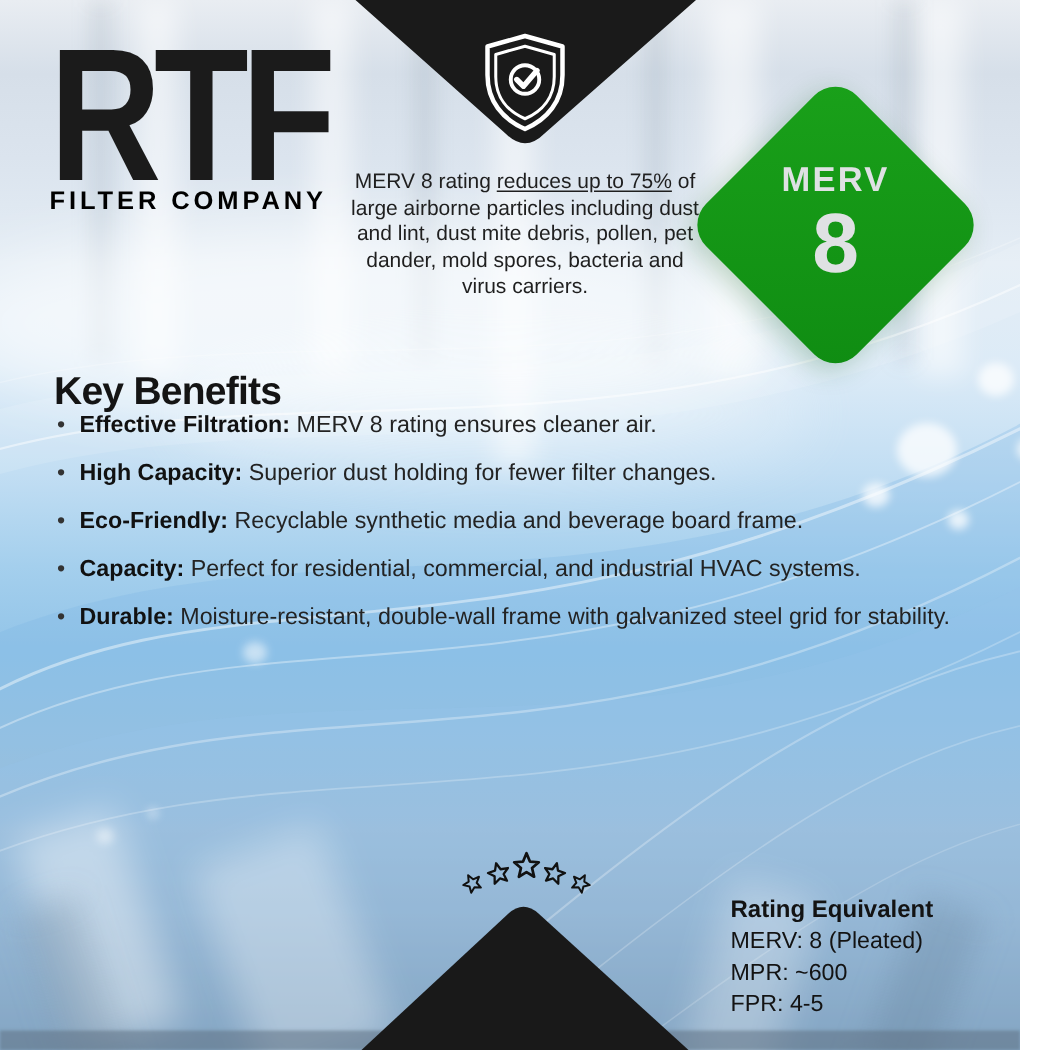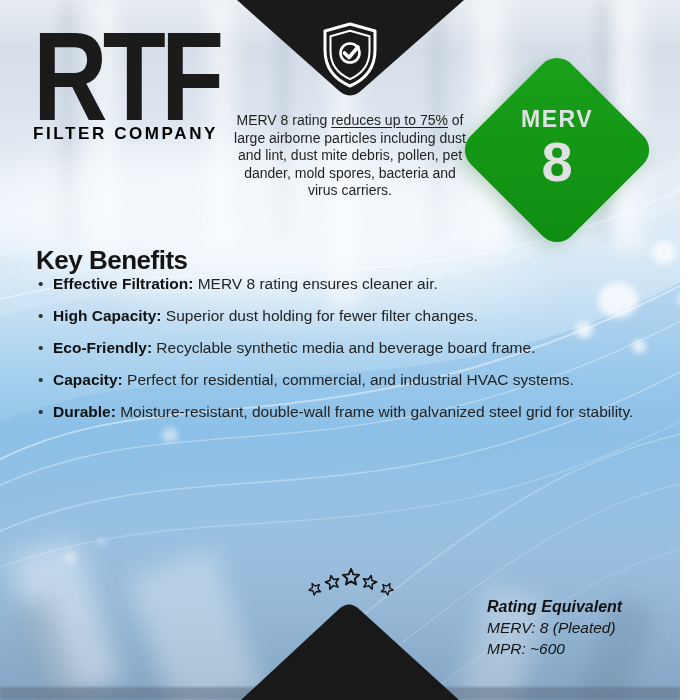--- a/index.html
+++ b/index.html
@@ -57,21 +57,21 @@
     font-weight:bold;letter-spacing:-.5px;color:#141414;margin-top:19px;}
   .benefits{position:absolute;left:36px;top:268px;width:622px;z-index:3;
     list-style:none;margin:0;padding:0;font-size:15.5px;color:#232323;}
   .benefits li{position:relative;padding-left:17px;line-height:32px;}
   .benefits li::before{content:"•";position:absolute;left:2px;color:#333;}
   .benefits b{color:#111;text-align:right;}
 
   
   .stars{position:absolute;left:302px;top:561px;z-index:3;}
   .bottom-tri{position:absolute;left:0;bottom:0;z-index:2;}
-  .rating{position:absolute;left:487px;top:596px;z-index:3;color:#131313;font-style:italic;}
+  .rating{position:absolute;left:487px;top:596px;z-index:3;color:#131313;}
   .rating-h{font-size:16px;font-weight:bold;line-height:21px;}
   .rating-row{font-size:15.5px;line-height:21px;}
 </style>
 </head>
 <body>
 
 <div class="canvas">
 
   <div class="bg-base"></div>
 
@@ -167,15 +167,16 @@
   </svg>
 
   <svg class="bottom-tri" width="700" height="102" viewBox="0 0 700 102">
     <path d="M241,102 L339,11 Q349,2 359,11 L459,102 Z" fill="#191919"></path>
   </svg>
 
   <div class="rating">
     <div class="rating-h">Rating Equivalent</div>
     <div class="rating-row">MERV: 8 (Pleated)</div>
     <div class="rating-row">MPR: ~600</div>
+    <div class="rating-row">FPR: 4-5</div>
   </div>
 
 </div>
 
 </body></html>

